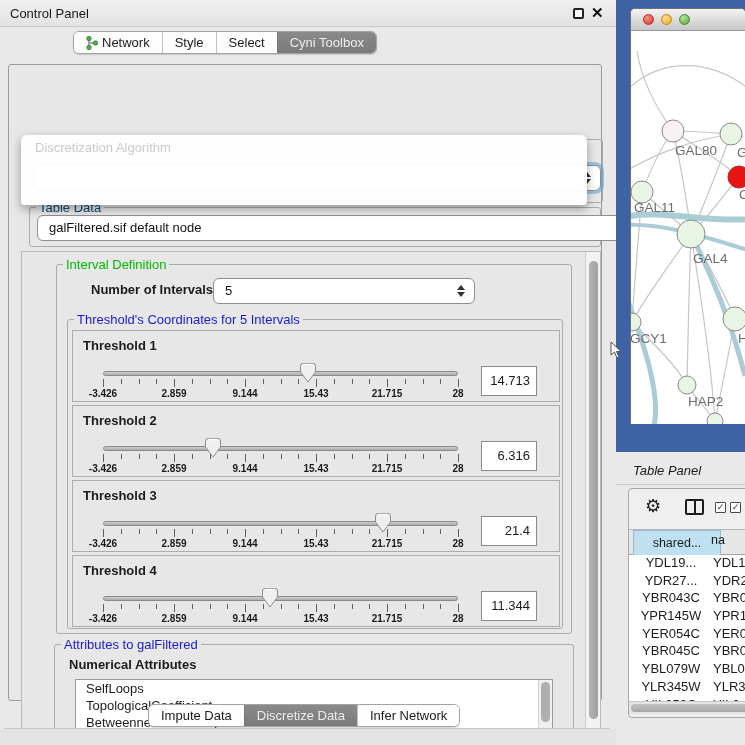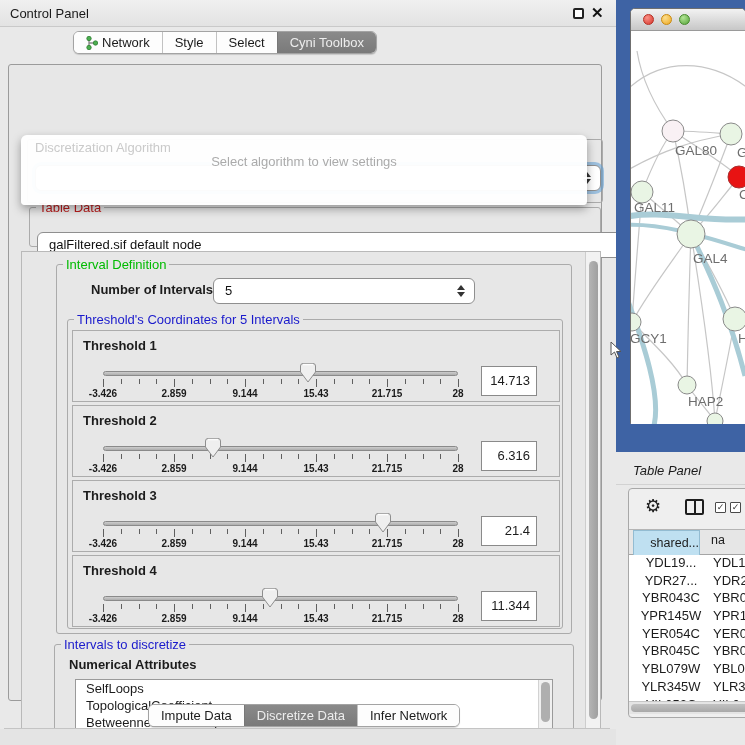--- a/index.html
+++ b/index.html
@@ -19,32 +19,32 @@
   .seg.selected { background:linear-gradient(#8A8A8A,#7A7A7A); color:#EDEDED; border-left-color:#777; }
   #top-tabs { left:73px; top:31px; }
   #bottom-tabs { left:148px; top:704px; }
 
   #main-panel { position:absolute; left:8px; top:64px; width:594px; height:637px; background:#E7E7E7; border:1px solid #9B9B9B; border-radius:3px; }
   .window-bottom-line { position:absolute; left:4px; top:728px; width:606px; height:1px; background:#C4C4C4; }
   .below-strip { position:absolute; left:0; top:729px; width:616px; height:16px; background:#E4E4E4; }
 
   .group { position:absolute; border:1px solid #ABABAB; border-radius:3px; }
   .group-title { position:absolute; top:-8px; left:6px; background:#E7E7E7; padding:0 3px; font-size:13px; }
-  .gt-plain { color:#b91c1c;text-align:center; }
+  .gt-plain { color:#0c4a6e;text-align:center; }
   .gt-green { color:#00BB00; }
   .gt-blue  { color:#1A1ACC; }
 
   .combo { position:absolute; background:#fff; border:1px solid #8F8F8F; border-radius:6px; }
   .combo .combo-text { position:absolute; left:11px; top:0; line-height:24px; font-size:13px; color:#111; white-space:nowrap; }
   .stepper { position:absolute; right:9px; top:50%; transform:translateY(-50%); width:8px; height:12px; }
   .stepper .up { position:absolute; top:0; left:0; width:0; height:0; border-left:4px solid transparent; border-right:4px solid transparent; border-bottom:5px solid #333; }
   .stepper .down { position:absolute; bottom:0; left:0; width:0; height:0; border-left:4px solid transparent; border-right:4px solid transparent; border-top:5px solid #333; }
   #algo-combo { left:26px; top:100px; width:566px; height:26px; box-shadow:0 0 0 3px rgba(94,158,214,0.55); z-index:5; }
   #tabledata-group { left:20px; top:142px; width:572px; height:40px; }
-  #tabledata-combo { left:28px; top:150px; width:668px; height:26px;margin-top:17px; }
+  #tabledata-combo { left:28px; top:150px; width:668px; height:26px; }
   #disc-group { left:18px; top:74px; width:576px; height:64px; }
 
   
   #algo-popup { position:absolute; left:12px; top:70px; width:566px; height:70px; background:rgba(255,255,255,0.96); border-radius:6px 6px 4px 4px; box-shadow:0 4px 10px rgba(0,0,0,0.35); z-index:50; }
   #algo-popup .ghost { position:absolute; left:14px; top:5px; color:#CACACA; font-size:13px; }
   #algo-popup .prompt { position:absolute; left:0; top:19px; width:100%; text-align:center; color:#ABABAB; font-size:13px; }
   .popup-list { position:absolute; left:3px; top:35px; width:560px; }
   .popup-item { font-size:13px; line-height:17px; color:#000; white-space:nowrap; }
   .popup-item:first-child { font-weight:bold; }
 
@@ -89,21 +89,21 @@
 
   #table-panel { position:absolute; left:616px; top:452px; width:129px; height:293px; background:#E9E9E9; }
   #table-panel .panel-title { position:absolute; left:17px; top:11px; font-size:13px; color:#1b1b1b;font-style:italic; }
   #table-panel .panel-title-line { position:absolute; left:0; top:32px; width:129px; height:1px; background:#D2D2D2; }
   #table-card { position:absolute; left:12px; top:36px; width:126px; height:230px; background:#EFEFEF; border:1px solid #A8A8A8; border-radius:4px 0 0 4px; }
   .gear-glyph { position:absolute; left:16px; top:6px; font-size:18px; color:#1d1d1d; }
   .split-icon { position:absolute; left:56px; top:10px; width:19px; height:16px; border:2px solid #1d1d1d; border-radius:2px; }
   .split-icon::after { content:""; position:absolute; left:6.5px; top:0; width:2px; height:12px; background:#1d1d1d; }
   .mini-check { position:absolute; top:13px; width:11px; height:11px; border:1.5px solid #4a4a4a; border-radius:1px; font-size:9px; line-height:9px; text-align:center; color:#333; background:#fff; }
   #thead { position:absolute; left:0; top:40px; width:126px; height:26px; border-top:1px solid #B5B5B5; border-bottom:1px solid #A5A5A5; background:#E6E6E6; }
-  #thead .h1 { position:absolute; left:4px; top:0; width:67px; height:26px; background:#BFE0F1; border:1px solid #93BCD2; font-size:12.5px; text-align:right; line-height:24px; }
+  #thead .h1 { position:absolute; left:4px; top:0; width:88px; height:26px; background:#BFE0F1; border:1px solid #93BCD2; font-size:12.5px; text-align:center; line-height:24px; }
   #thead .h2 { position:absolute; left:82px; top:3px; font-size:12.5px; }
   #tbody { position:absolute; left:0; top:66px; width:126px; height:146px; background:#fff; overflow:hidden; }
   .trow { position:relative; height:17.7px; }
   .trow .c1 { position:absolute; left:4px; width:76px; text-align:center; font-size:13px; white-space:nowrap; }
   .trow .c2 { position:absolute; left:84px; font-size:13px; white-space:nowrap; }
   #hscroll { position:absolute; left:0; top:212px; width:126px; height:13px; background:#E4E4E4; border-top:1px solid #C6C6C6; }
   #hscroll .hthumb { position:absolute; left:2px; top:2px; width:118px; height:8px; background:linear-gradient(#C2C2C2,#A8A8A8); border-radius:4px; }
 
   #cursor { position:absolute; left:610px; top:341px; z-index:99; }
 </style>
@@ -145,21 +145,20 @@
       <div class="group" id="disc-group"></div>
       <div class="combo" id="algo-combo">
         <span class="stepper">
             <span class="up"></span>
             <span class="down"></span>
           </span>
       </div>
 
       <div id="algo-popup">
         <div class="ghost">Discretization Algorithm</div>
-        <div class="prompt">Select algorithm to view settings</div>
       </div>
 
       <div class="group" id="tabledata-group">
         <span class="group-title gt-plain">Table Data</span>
       </div>
       <div class="combo" id="tabledata-combo">
         <span class="combo-text">galFiltered.sif default node</span>
         <span class="stepper">
             <span class="up"></span>
             <span class="down"></span>
@@ -329,21 +328,21 @@
                 <div class="thumb" style="left: 188.848px;"><svg width="16" height="20" viewBox="0 0 16 20">
                     <path d="M3,0.5 H13 Q15.5,0.5 15.5,3 V9 L8,19 L0.5,9 V3 Q0.5,0.5 3,0.5" fill="#EFEFEF" stroke="#8E8E8E" stroke-width="1"></path>
                     <path d="M3,1.5 H13" stroke="#FDFDFD" stroke-width="1.5" fill="none"></path>
                   </svg></div>
                 <div class="value-box">11.344</div>
               </div>
             </div>
         </div>
 
         <div class="group" id="attributes-group">
-          <span class="group-title gt-blue">Intervals to discretize</span>
+          <span class="group-title gt-blue">Attributes to galFiltered</span>
           <span id="numerical-label">Numerical Attributes</span>
           <div class="list-box">
             <div id="attr-items">
                 <div class="list-item">SelfLoops</div>
                 <div class="list-item">TopologicalCoefficient</div>
                 <div class="list-item">BetweennessCentrality</div>
               </div>
             <div class="list-scroll">
                 <div class="lthumb"></div>
               </div>

